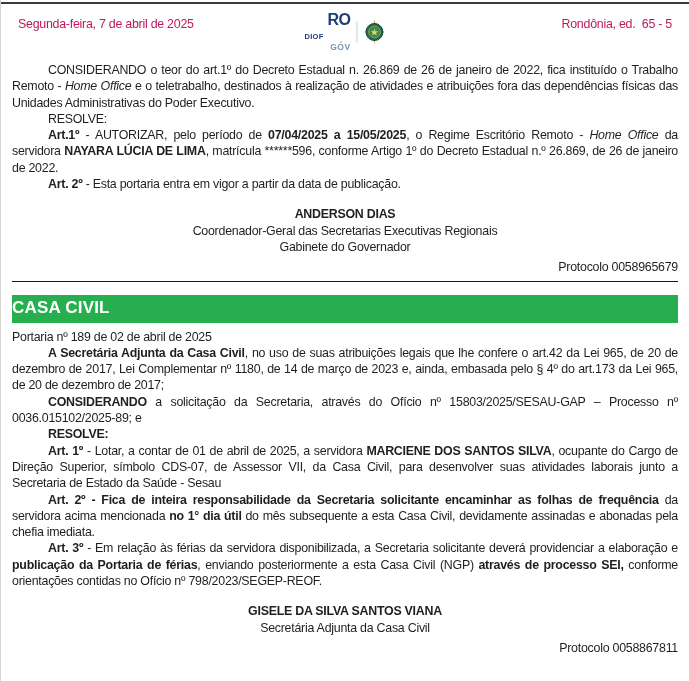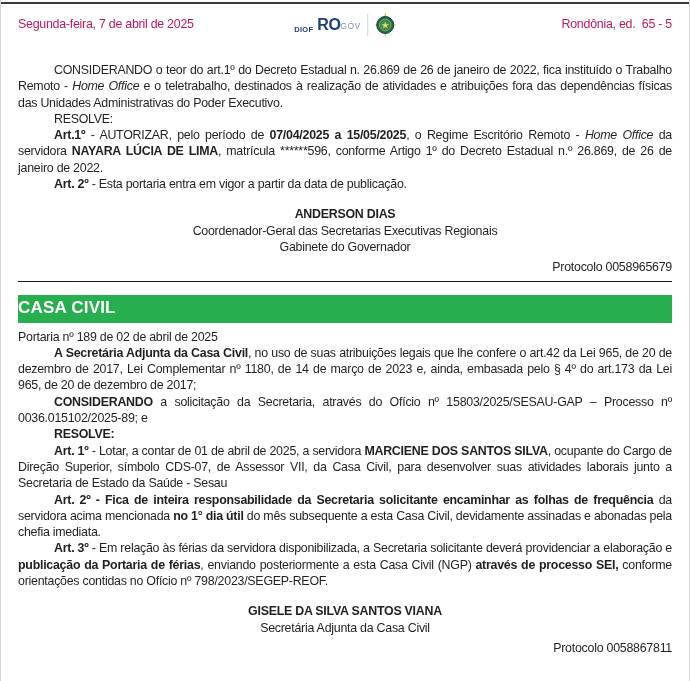--- a/index.html
+++ b/index.html
@@ -47,44 +47,45 @@
   }
   .logo .diof {
     font-size: 7.5px;
     font-weight: bold;
     color: #1c3e78;
     letter-spacing: 0.3px;
     margin-top: 10px;
   }
   .logo .ro-block {
     display: flex;
-    align-items: flex-start;
+    flex-direction: column;
+    align-items: flex-end;
     line-height: 1;
   }
   .logo .ro {
     font-size: 16px;
     font-weight: bold;
     color: #1c3e78;
     letter-spacing: -0.5px;
   }
   .logo .gov {
     font-size: 8.5px;
-    font-weight: normal;
+    font-weight: bold;
     color: #7a93b4;
     letter-spacing: 0.5px;
-    margin-top: 5px;
+    margin-top: 15px;
   }
   .logo .logo-sep {
     width: 1px;
     height: 22px;
     background: #c9d2de;
     margin: 0 2px;
   }
   
-  main { padding: 0 17px; }
+  main { padding: 0 11px; }
   p.para {
     margin: 0;
     text-align: justify;
   }
   p.para.indent { text-indent: 36px; }
   .b { font-weight: bold; }
   .i { font-style: italic; }
   .sig {
     text-align: center;
     margin-top: 14px;

